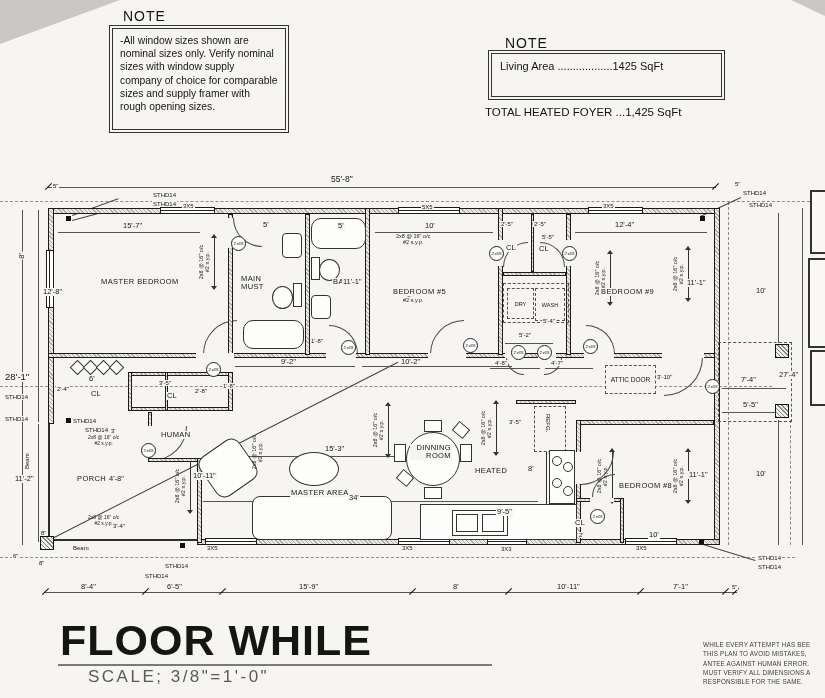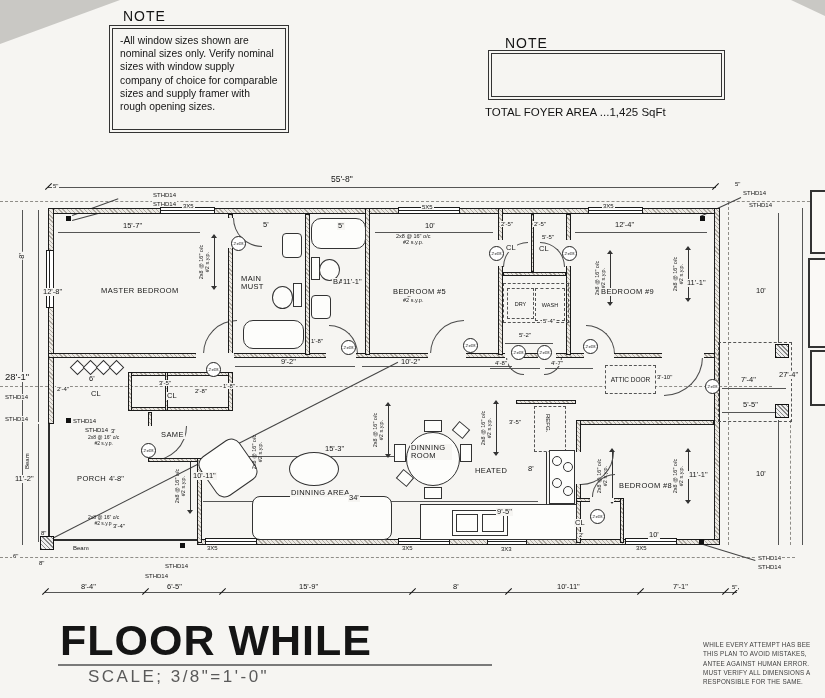--- a/index.html
+++ b/index.html
@@ -59,22 +59,23 @@
 <body>
 
 <div id="corner-tl"></div>
 <div id="corner-tr"></div>
 
 <div class="ntitle" style="left:123px;top:8px">NOTE</div>
 <div class="notebox" style="left:112px;top:28px;width:174px;height:102px;font-size:10.3px;line-height:13.2px;padding:5px 7px;box-sizing:border-box">-All window sizes shown are nominal sizes only. Verify nominal sizes with window supply company of choice for comparable sizes and supply framer with rough opening sizes.</div>
 
 <div class="ntitle" style="left:505px;top:35px">NOTE</div>
 <div class="notebox" style="left:491px;top:53px;width:231px;height:44px;padding:4px 8px;box-sizing:border-box;font-size:11px;line-height:17px">
+  <div>Living Area ..................1425 SqFt</div>
 </div>
-<div class="lbl" style="left:484px;top:106px;font-size:11.5px">TOTAL FOYER AREA ...1,425 SqFt</div>
+<div class="lbl" style="left:484px;top:106px;font-size:11.5px">TOTAL HEATED FOYER ...1,425 SqFt</div>
 
 <div class="dashh" style="left:0;top:201px;width:825px"></div>
 <div class="dashh" style="left:0;top:386px;width:772px"></div>
 <div class="dashh" style="left:0;top:557px;width:795px"></div>
 <div class="dashv" style="left:728px;top:202px;height:343px"></div>
 <div class="dashbox" style="left:718px;top:342px;width:72px;height:78px;background:none"></div>
 <div class="dashv" style="left:790px;top:420px;height:125px"></div>
 
 <div class="dline" style="left:48px;top:187px;width:668px;height:1px"></div>
 <div class="tick" style="left:44px;top:186px"></div>
@@ -265,31 +266,31 @@
 <div class="jnote" style="left:225px;top:446px"><span>2x8 @ 16" o/c</span><br><span>#2 s.y.p.</span></div>
 <div class="jnote" style="left:570px;top:470px"><span>2x8 @ 16" o/c</span><br><span>#2 s.y.p.</span></div>
 <div class="jline" style="left:612px;top:449px;height:54px"></div>
 <div class="jnote" style="left:646px;top:470px"><span>2x8 @ 16" o/c</span><br><span>#2 s.y.p.</span></div>
 <div class="jline" style="left:688px;top:449px;height:54px"></div>
 <div class="jnoteh" style="left:396px;top:233px;font-size:5.5px"><span>2x8 @ 16" o/c</span><br><span>#2 s.y.p.</span></div>
 <div class="jnoteh" style="left:396px;top:291px;font-size:5.5px"><span>2x8 @ 16" o/c</span><br><span>#2 s.y.p.</span></div>
 <div class="jnoteh" style="left:88px;top:434px"><span>2x8 @ 16" o/c</span><br><span>#2 s.y.p.</span></div>
 <div class="jnoteh" style="left:88px;top:514px"><span>2x8 @ 16" o/c</span><br><span>#2 s.y.p.</span></div>
 
-<div class="lbl room" style="left:100px;top:287px">MASTER BEDROOM</div>
+<div class="lbl room" style="left:100px;top:278px">MASTER BEDROOM</div>
 <div class="lbl room" style="left:240px;top:275px;width:26px;white-space:normal;text-align:left">MAIN MUST</div>
 <div class="lbl room" style="left:332px;top:278px">BATH</div>
 <div class="lbl room" style="left:392px;top:288px">BEDROOM #5</div>
 <div class="lbl room" style="left:600px;top:288px">BEDROOM #9</div>
 <div class="lbl room" style="left:618px;top:482px">BEDROOM #8</div>
 <div class="lbl room" style="left:474px;top:467px">HEATED</div>
-<div class="lbl room" style="left:410px;top:444px;width:40px;white-space:normal;text-align:left;z-index:31">DINNING ROOM</div>
-<div class="lbl room" style="left:290px;top:489px">DINNING AREA</div>
+<div class="lbl room" style="left:410px;top:444px;width:40px;white-space:normal;text-align:right;z-index:31">DINNING ROOM</div>
+<div class="lbl room" style="left:290px;top:489px">MASTER AREA</div>
 <div class="lbl room" style="left:76px;top:475px">PORCH</div>
-<div class="lbl room" style="left:160px;top:431px">SAME</div>
+<div class="lbl room" style="left:160px;top:431px">HUMAN</div>
 <div class="lbl rotcw" style="left:527px;top:420px;width:40px;font-size:6px;text-align:center;background:none">REFG.</div>
 <div class="lbl" style="left:90px;top:390px">CL</div>
 <div class="lbl" style="left:166px;top:392px">CL</div>
 <div class="lbl" style="left:505px;top:244px">CL</div>
 <div class="lbl" style="left:538px;top:245px">CL</div>
 <div class="lbl" style="left:574px;top:519px">CL</div>
 
 <div class="lbl" style="left:330px;top:175px;font-size:8.5px">55'-8"</div>
 <div class="lbl sm" style="left:52px;top:183px">5"</div>
 <div class="lbl sm" style="left:734px;top:181px">5"</div>

